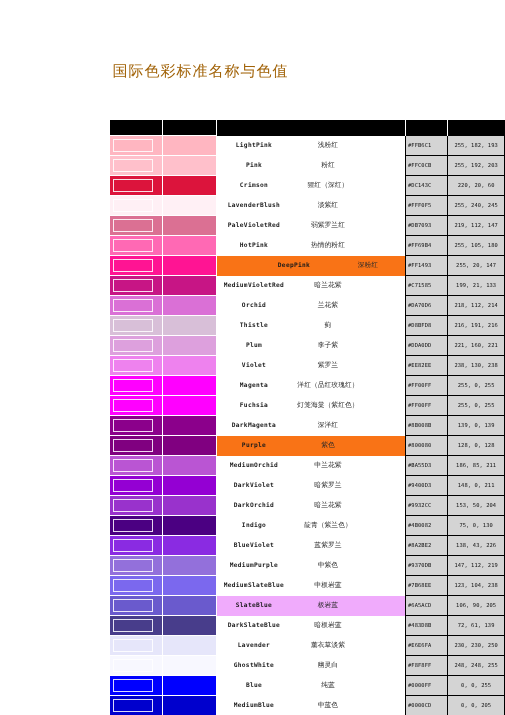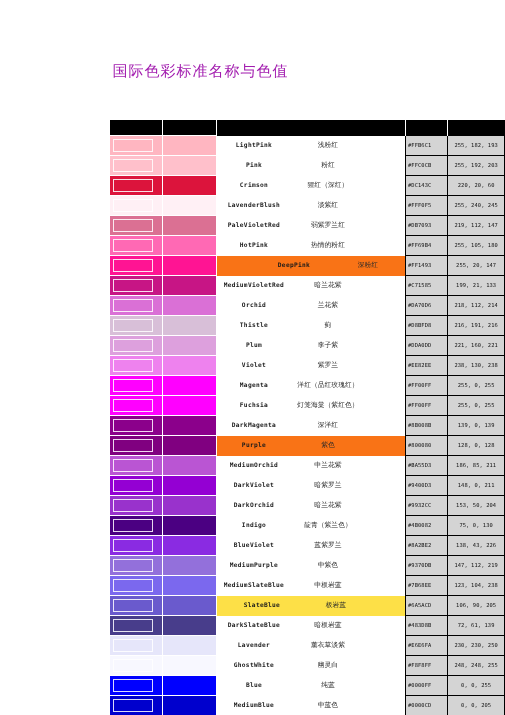--- a/index.html
+++ b/index.html
@@ -17,21 +17,21 @@
   }
 
   #doc-title {
     position: absolute;
     left: 0;
     top: 62px;
     width: 401px;
     text-align: center;
     font-family: "DejaVu Serif", serif;
     font-size: 15px;
-    color: #a21caf;
+    color: #a16207;
     letter-spacing: 1px;
     white-space: nowrap;
   }
 
   #color-table {
     position: absolute;
     left: 109px;
     top: 120px;
     border-collapse: collapse;
     table-layout: fixed;
@@ -440,21 +440,21 @@
           </div>
         </td>
         <td class="hex">#7B68EE</td>
         <td class="rgb">123, 104, 238</td>
       </tr>
       <tr class="crow">
         <td class="sw-a" style="background: rgb(106, 90, 205);">
           <span class="inner"></span>
         </td>
         <td class="sw-b" style="background: rgb(106, 90, 205);"></td>
-        <td style="background: #fde047; padding-left: 8px;">
+        <td style="background: #f0abfc;">
           <div class="namecell-wrap">
             <span style="width: 74px; text-align: center; font-family: &quot;DejaVu Sans Mono&quot;, monospace; font-size: 6.2px; font-weight: bold; letter-spacing: 0.3px; color: rgb(26, 26, 26);">SlateBlue</span>
             <span style="width: 74px; text-align: center; font-family: &quot;DejaVu Sans&quot;, sans-serif; font-size: 6.8px; color: rgb(42, 42, 42);">板岩蓝</span>
           </div>
         </td>
         <td class="hex">#6A5ACD</td>
         <td class="rgb">106, 90, 205</td>
       </tr>
       <tr class="crow">
         <td class="sw-a" style="background: rgb(72, 61, 139);">

